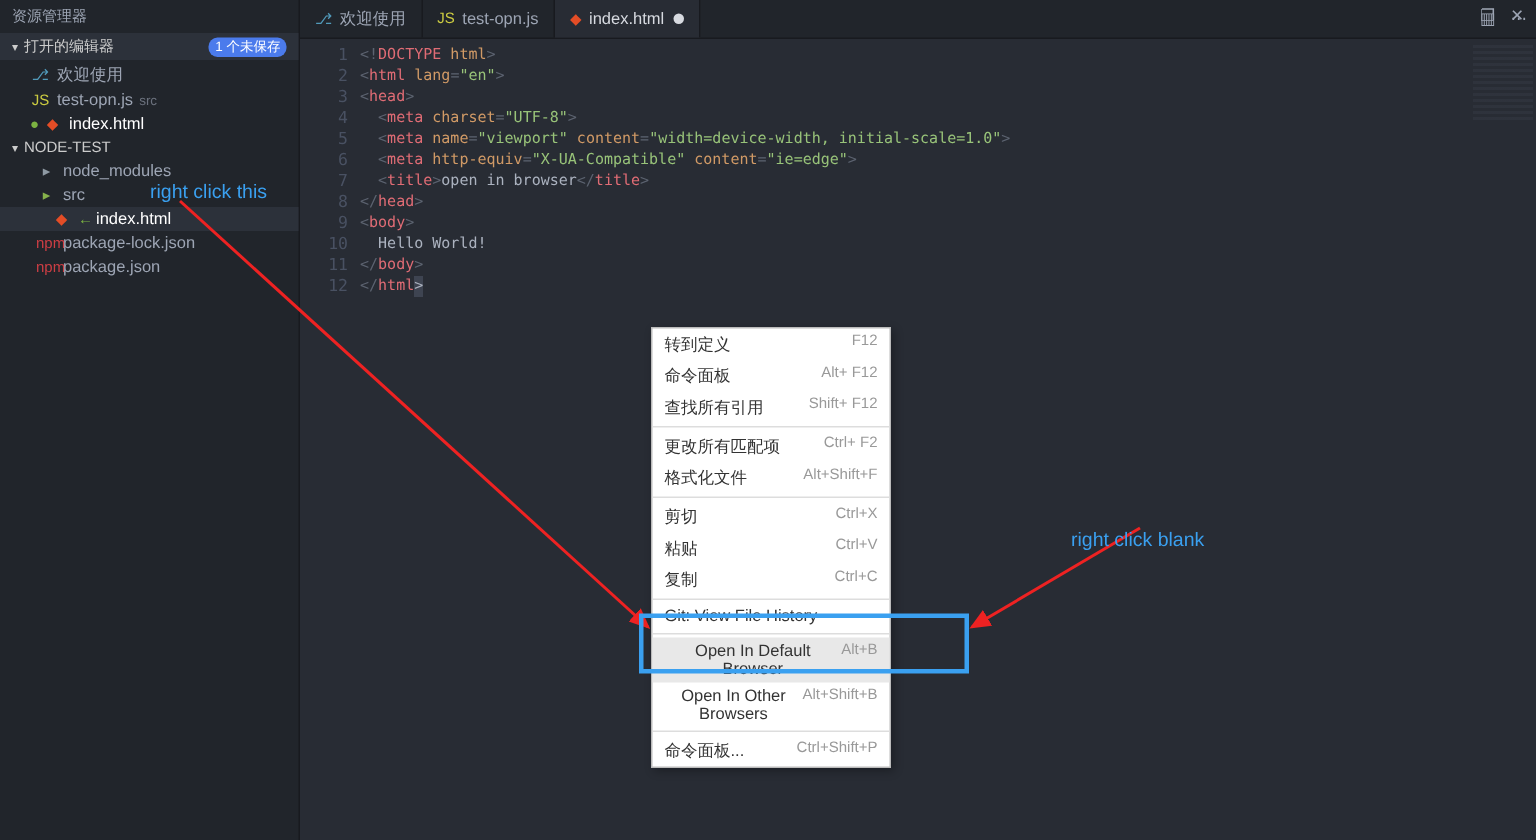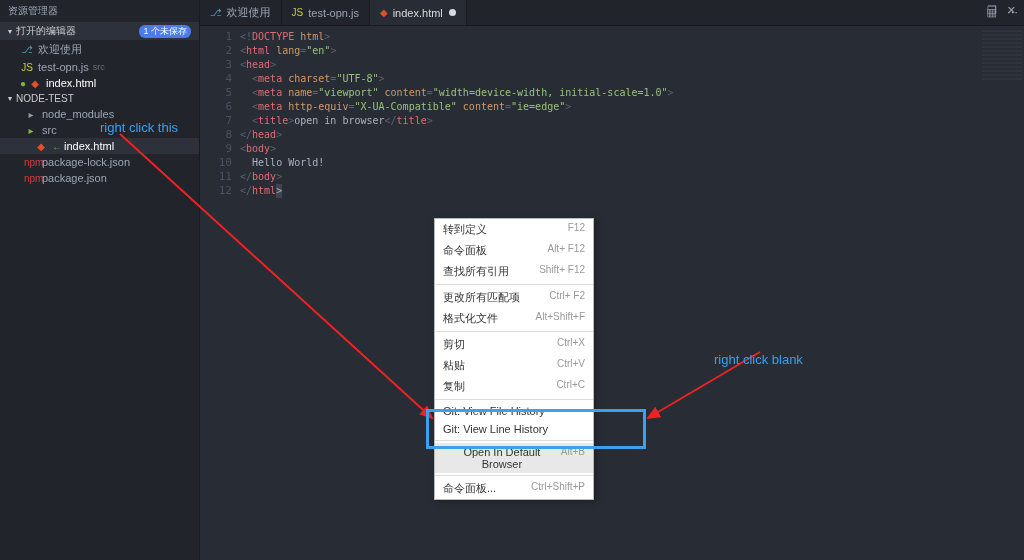--- a/index.html
+++ b/index.html
@@ -320,28 +320,28 @@
     </div>
     <div class="menu-item">
       <span>复制</span>
       <span class="sc">Ctrl+C</span>
     </div>
     <div class="menu-sep"></div>
     <div class="menu-item">
       <span>Git: View File History</span>
       <span class="sc"></span>
     </div>
-    <div class="menu-item">
-      <span>Git: View Line History</span>
-      <span class="sc"></span>
-    </div>
     <div class="menu-sep"></div>
     <div class="menu-item hover">
       <span>Open In Default Browser</span>
       <span class="sc">Alt+B</span>
+    </div>
+    <div class="menu-item">
+      <span>Open In Other Browsers</span>
+      <span class="sc">Alt+Shift+B</span>
     </div>
     <div class="menu-sep"></div>
     <div class="menu-item">
       <span>命令面板...</span>
       <span class="sc">Ctrl+Shift+P</span>
     </div>
   </div>
 
 <div class="hl-box"></div>
 

